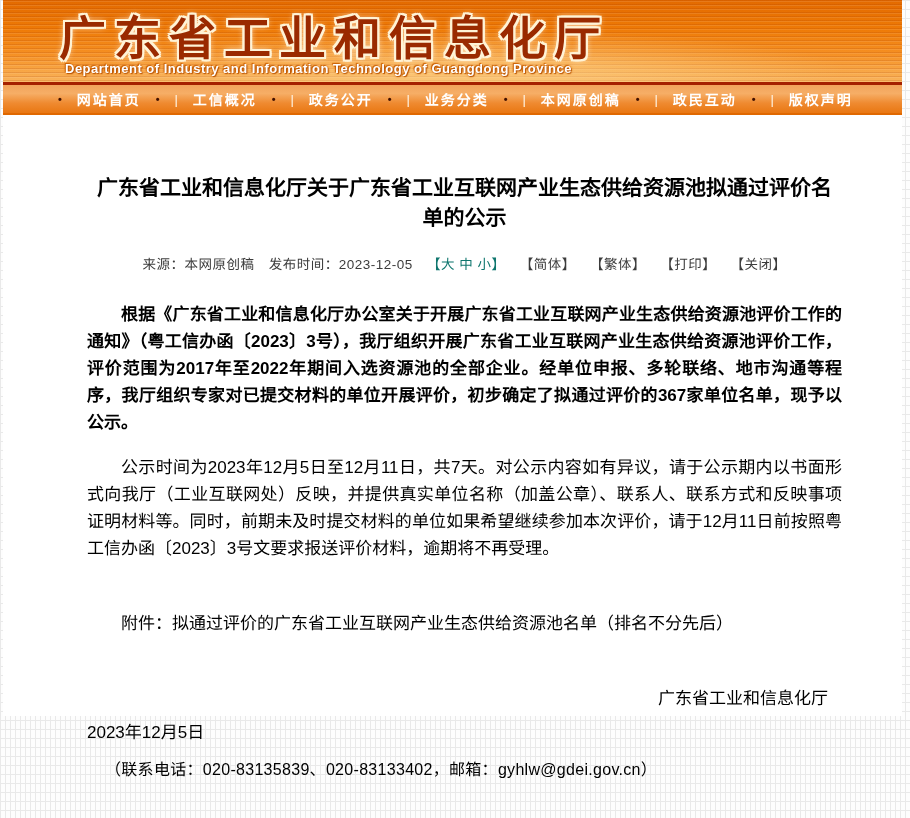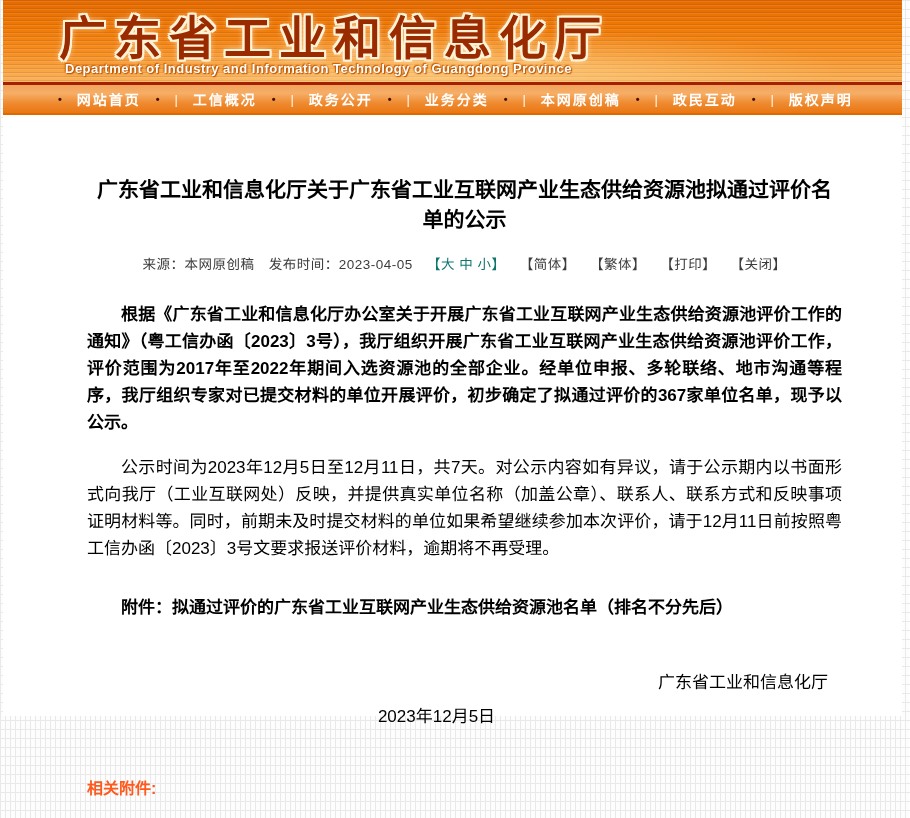--- a/index.html
+++ b/index.html
@@ -60,42 +60,42 @@
   }
   .nav-bullet { color:#401000; font-size:11px; }
   .nav-sep { color:#fff7ea; font-weight:normal; font-size:13px; }
   .nav-link { color:#ffffff; text-decoration:none; letter-spacing:2px; cursor:pointer; white-space:nowrap; }
 
   
   .content { padding:0 60px 0 84px; color:#000; }
   .doc-title {
     margin:60px 6px 0;
     text-align:center;
-    font-size:21px; font-weight:bold; line-height:1.45; color:#000;
+    font-size:21px; font-weight:bold; line-height:1.45; color:#000;font-family:Liberation Mono, monospace;
   }
   .meta {
     margin-top:17px;
     text-align:center;
     font-size:13.5px; color:#3c3c3c;
     letter-spacing:0.5px;
     white-space:nowrap;
   }
   .meta span { margin:0 5px; }
   .meta .tool { cursor:pointer; }
   .meta .dim { color:#0f766e; }
 
   .body-para {
     font-size:17px; line-height:27px;
     text-indent:2em; margin-top:18px; text-align:justify;
   }
   .body-para.first { margin-top:28px;font-weight:bold; }
-  .attach-note { margin-top:32px; font-size:17px; line-height:27px; text-indent:2em;font-weight:bold; }
+  .attach-note { margin-top:48px; font-size:17px; line-height:27px; text-indent:2em; }
 
   .signature-org  { margin-top:47px; text-align:right; padding-right:14px; font-size:17px; }
-  .signature-date { margin-top:9px;  text-align:center; padding-right:56px; font-size:17px; }
+  .signature-date { margin-top:9px;  text-align:left; padding-right:56px; font-size:17px; }
   .contact { margin-top:13px; padding-left:18px; font-size:16px; letter-spacing:0.3px; }
 
   .related-heading {
     margin-top:48px;
     color:#ff5a1e; font-weight:bold; font-size:16px;
   }
 </style>
 </head>
 <body>
 
@@ -128,33 +128,34 @@
     <span class="nav-sep">|</span>
     <a class="nav-link">版权声明</a>
   </nav>
 
   <main class="content">
 
     <h2 class="doc-title">广东省工业和信息化厅关于广东省工业互联网产业生态供给资源池拟通过评价名单的公示</h2>
 
     <div class="meta">
       <span>来源：本网原创稿</span>
-      <span>发布时间：2023-04-05</span>
+      <span>发布时间：2023-12-05</span>
       <span class="tool dim">【大 中 小】</span>
       <span class="tool">【简体】</span>
       <span class="tool">【繁体】</span>
       <span class="tool">【打印】</span>
       <span class="tool">【关闭】</span>
     </div>
 
     <p class="body-para first">根据《广东省工业和信息化厅办公室关于开展广东省工业互联网产业生态供给资源池评价工作的通知》（粤工信办函〔2023〕3号），我厅组织开展广东省工业互联网产业生态供给资源池评价工作，评价范围为2017年至2022年期间入选资源池的全部企业。经单位申报、多轮联络、地市沟通等程序，我厅组织专家对已提交材料的单位开展评价，初步确定了拟通过评价的367家单位名单，现予以公示。</p>
     <p class="body-para">公示时间为2023年12月5日至12月11日，共7天。对公示内容如有异议，请于公示期内以书面形式向我厅（工业互联网处）反映，并提供真实单位名称（加盖公章）、联系人、联系方式和反映事项证明材料等。同时，前期未及时提交材料的单位如果希望继续参加本次评价，请于12月11日前按照粤工信办函〔2023〕3号文要求报送评价材料，逾期将不再受理。</p>
 
     <p class="attach-note">附件：拟通过评价的广东省工业互联网产业生态供给资源池名单（排名不分先后）</p>
 
     <div class="signature-org">广东省工业和信息化厅</div>
     <div class="signature-date">2023年12月5日</div>
 
+    <p class="contact">（联系电话：020-83135839、020-83133402，邮箱：gyhlw@gdei.gov.cn）</p>
 
     <div class="related-heading">相关附件:</div>
 
   </main>
 </div>
 
 </body></html>

